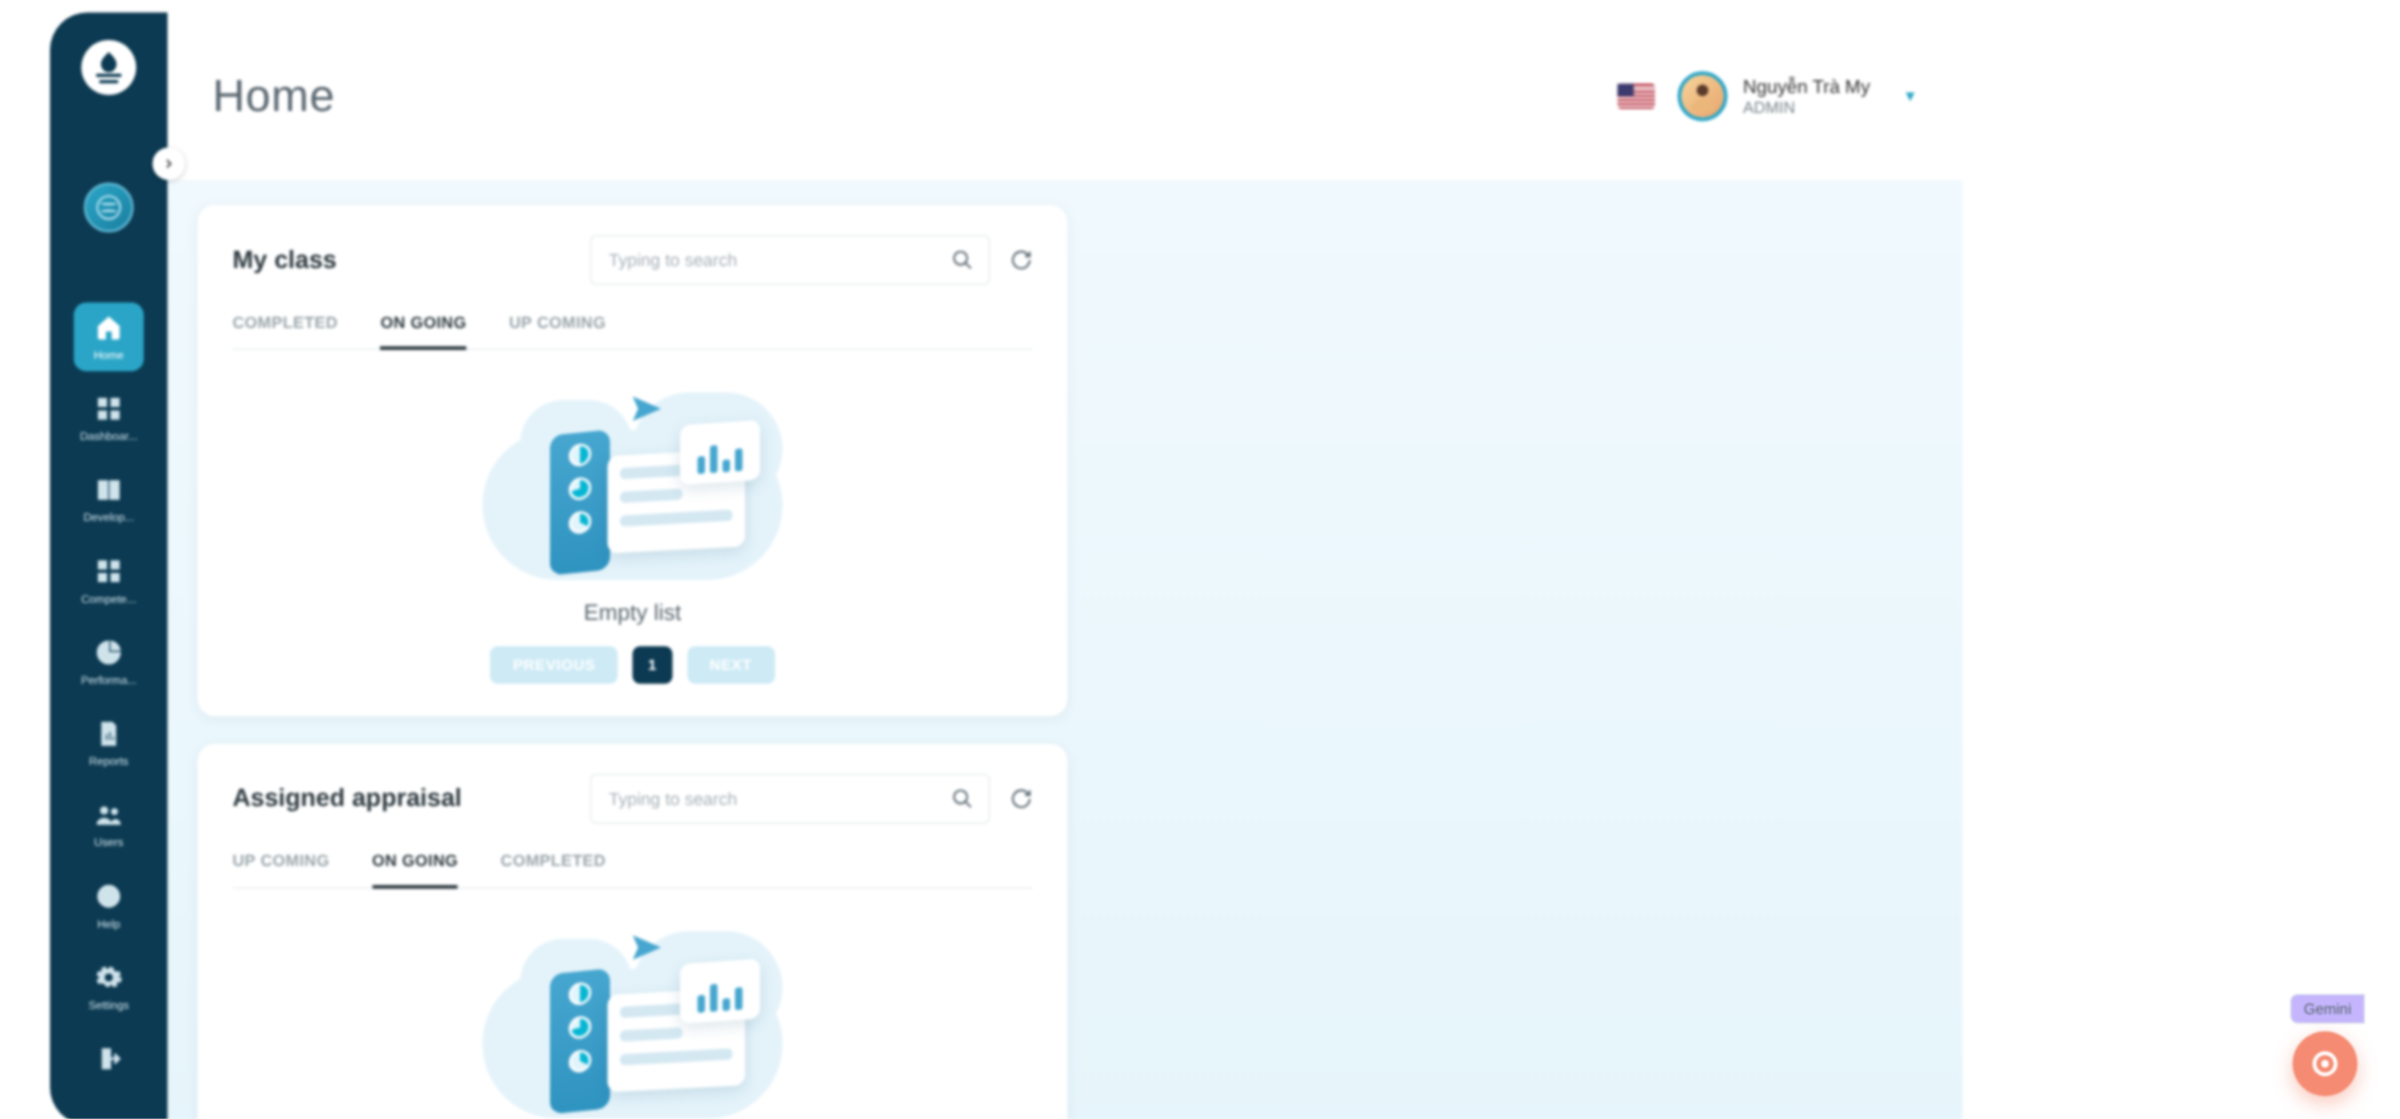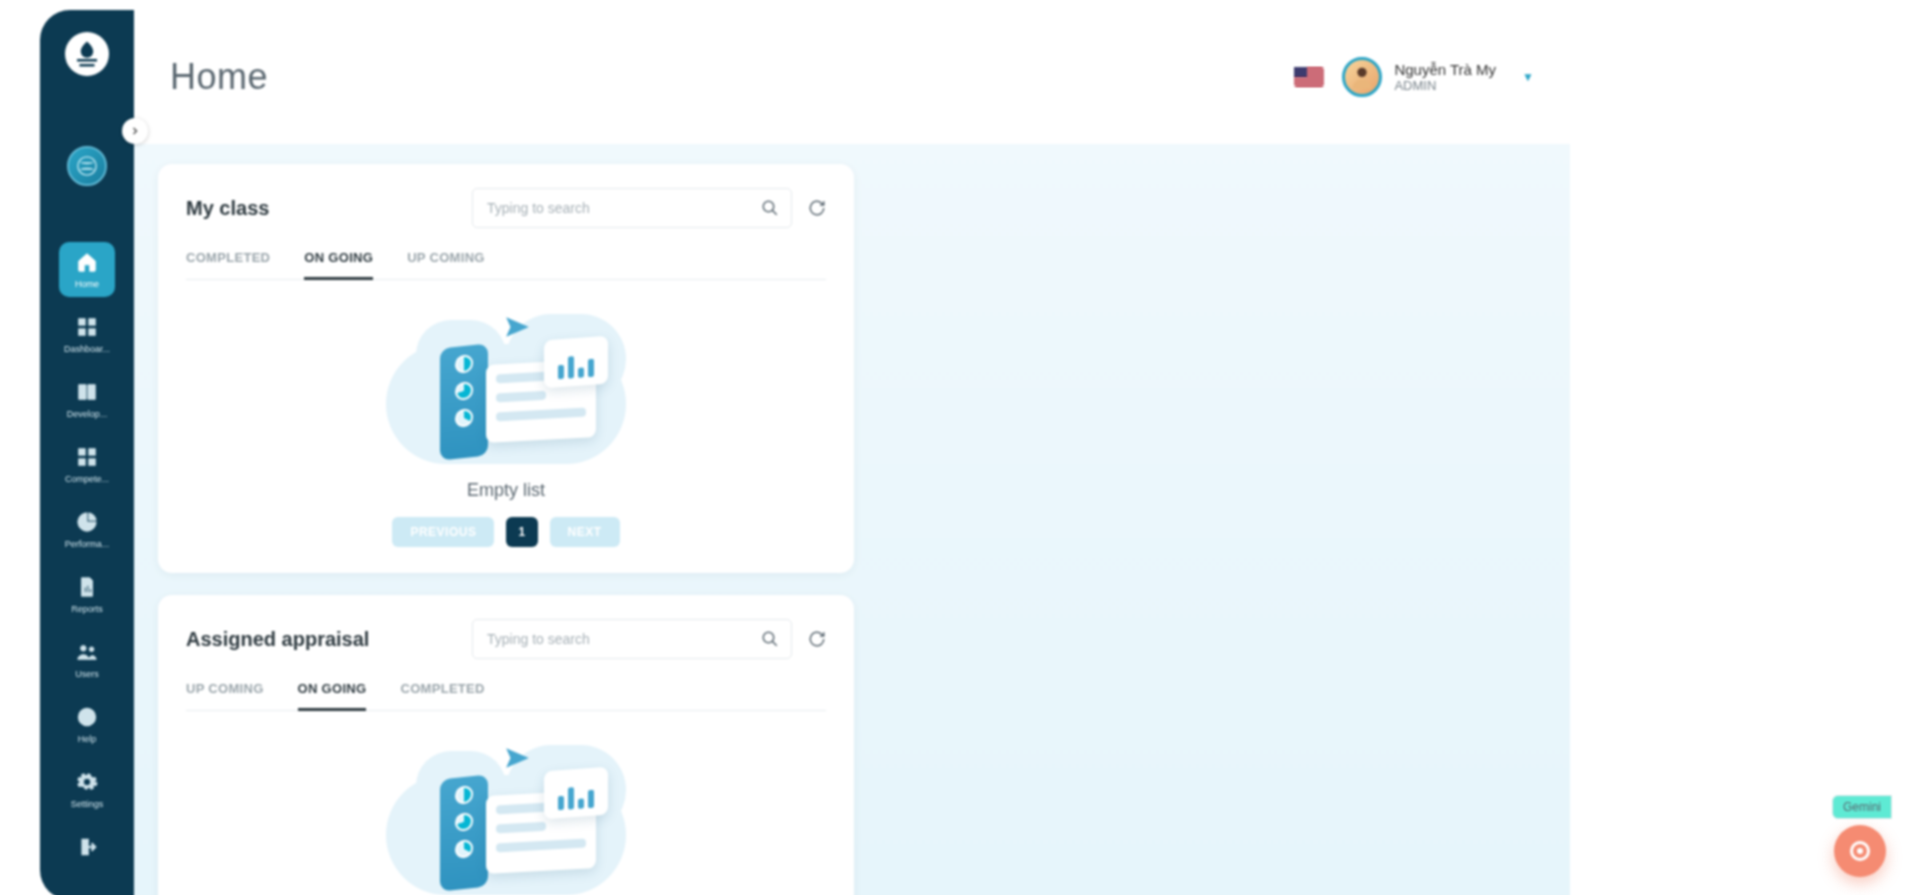--- a/index.html
+++ b/index.html
@@ -78,21 +78,21 @@
 .ill-board .dot.d2::after { background:conic-gradient(#06b6d4 0 260deg,#e1f4fb 260deg 360deg); }
 .ill-board .dot.d3::after { background:conic-gradient(#06b6d4 0 120deg,#e1f4fb 120deg 360deg); }
 .ill-card { position:absolute; width:110px; height:78px; background:#fff; border-radius:8px; left:110px; top:62px; transform:skewY(-3deg); box-shadow:0 4px 12px rgba(30,90,120,.15); }
 .ill-card .line { height:9px; background:#d4e8f2; border-radius:4px; margin:10px 10px 0; }
 .ill-card .line.short { width:50px; }
 .ill-card2 { position:absolute; width:64px; height:48px; background:#fff; border-radius:8px; left:168px; top:38px; transform:skewY(-4deg); box-shadow:0 4px 12px rgba(30,90,120,.15); display:flex; align-items:flex-end; justify-content:center; gap:4px; padding-bottom:8px; }
 .ill-card2 span { display:block; width:6px; background:#46a6cf; border-radius:2px; }
 .ill-plane { position:absolute; left:128px; top:14px; color:#46a6cf; }
 
 
-.gemini-chip { position:absolute; right:28px; bottom:76px; background:#5eead4; border:1px solid #e0e6ea; border-radius:6px 0 0 6px; padding:4px 10px; font-size:12px; color:#5a6770; filter: blur(0.8px); }
+.gemini-chip { position:absolute; right:28px; bottom:76px; background:#c4b5fd; border:1px solid #e0e6ea; border-radius:6px 0 0 6px; padding:4px 10px; font-size:12px; color:#5a6770; filter: blur(0.8px); }
 .fab { position:absolute; right:34px; bottom:18px; width:52px; height:52px; border-radius:50%; background:#f58b72; display:flex; align-items:center; justify-content:center; color:#fff; box-shadow:0 6px 16px rgba(240,120,90,.4); filter: blur(0.8px); }
 .fab-inner { width:20px; height:20px; border:3px solid #fff; border-radius:50%; position:relative; }
 .fab-inner::after { content:''; position:absolute; width:6px; height:6px; background:#fff; border-radius:50%; left:50%; top:50%; transform:translate(-50%,-50%); }
 
 svg { display:block; }
 </style>
 </head>
 <body>
 
 <div class="viewport">

